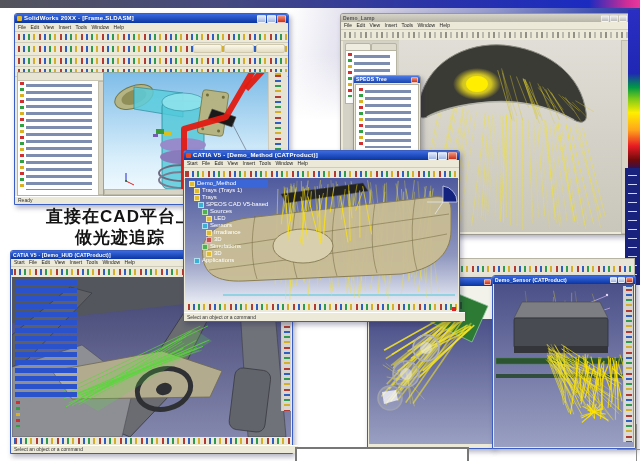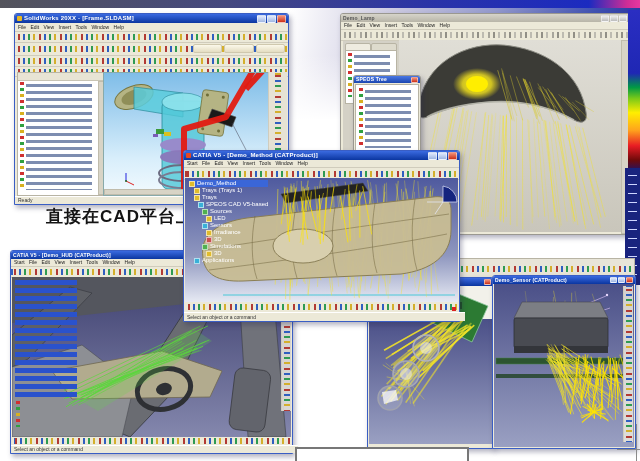--- a/index.html
+++ b/index.html
@@ -289,20 +289,21 @@
         </g>
       </svg>
       <div class="abs scroll" style="left:0;bottom:0;width:100%;height:4px;"></div>
     </div>
     <div class="abs vstrip" style="left:253px;top:58px;width:18px;height:122px;"></div>
     <div class="abs status" style="left:0;bottom:0;width:100%;height:7px;">Ready</div>
   </div>
 
   <div class="abs caption" style="left:28px;top:206px;width:184px;z-index:16;">
     <div>直接在CAD平台上</div>
+    <div>做光迹追踪</div>
   </div>
 
   <div class="win" style="left:10px;top:250px;width:281px;height:202px;z-index:20;">
     <div class="tb small">
       <span class="t">CATIA V5 - [Demo_HUD (CATProduct)]</span>
       <span class="btns">
         <span class="btn"></span>
         <span class="btn"></span>
         <span class="btn close"></span>
       </span>

